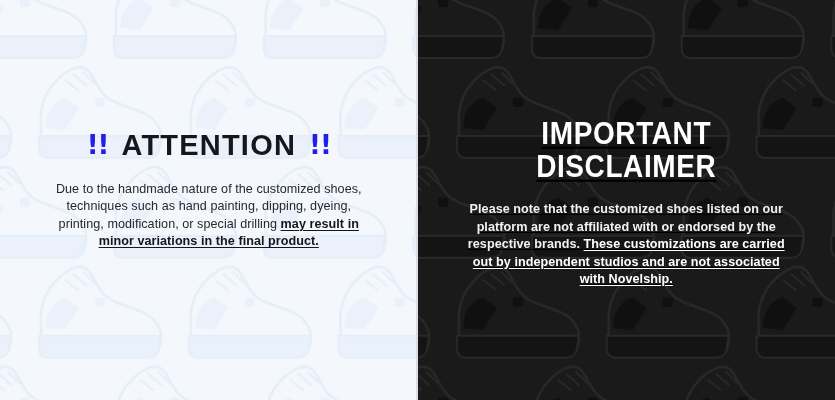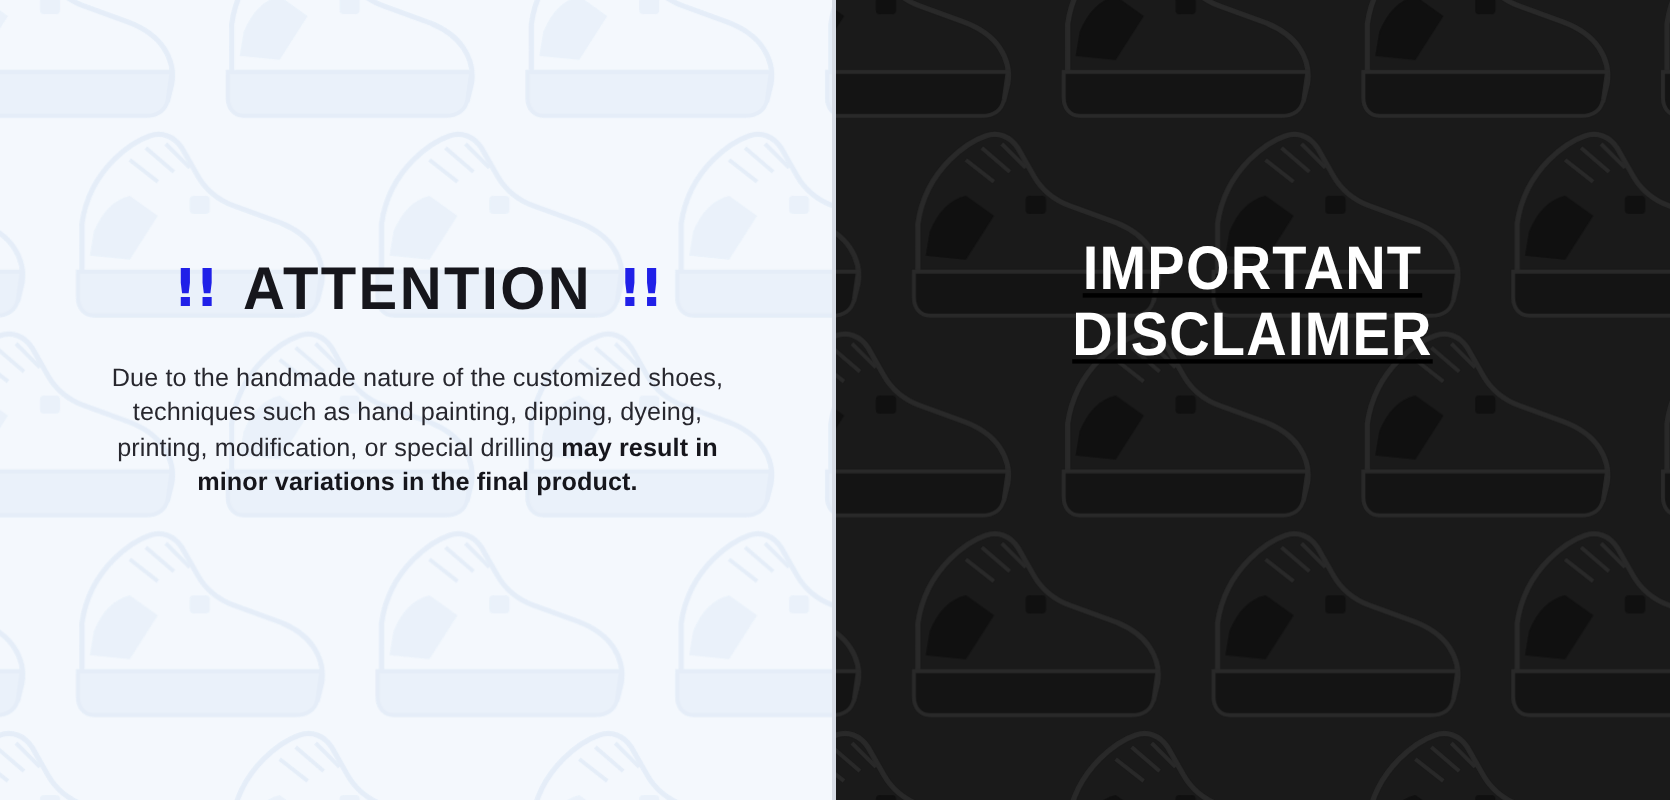--- a/index.html
+++ b/index.html
@@ -78,20 +78,21 @@
     width:306px;
     text-align:center;
     color:#27272e;
     font-size:12.6px;
     line-height:17.4px;
     font-weight:400;
     letter-spacing:0.05px;
   }
   .body-left .emph {
     font-weight:700;
+    text-decoration:underline;
     text-underline-offset:2px;
     text-decoration-thickness:1px;
     color:#16161c;
   }
 
   
   .panel-right { background:#1a1a1a; }
   .panel-right .panel-inner { padding-top:124px;text-decoration:underline; }
 
   .disclaimer-title {
@@ -234,17 +235,18 @@
         <use href="#sneakerD" x="410" y="358"></use>
       </g>
     </svg>
 
     <div class="panel-inner">
       <h2 class="disclaimer-title">
         <span class="dl">IMPORTANT</span>
         <span class="dl dl2">DISCLAIMER</span>
       </h2>
 
+      <p class="body-right"><span>Please note that the customized shoes listed on our platform are not affiliated with or endorsed by the respective brands. </span><span class="emph">These customizations are carried out by independent studios and are not associated with Novelship.</span></p>
     </div>
   </div>
 
   <div class="divider"></div>
 </div>
 
 </body></html>

